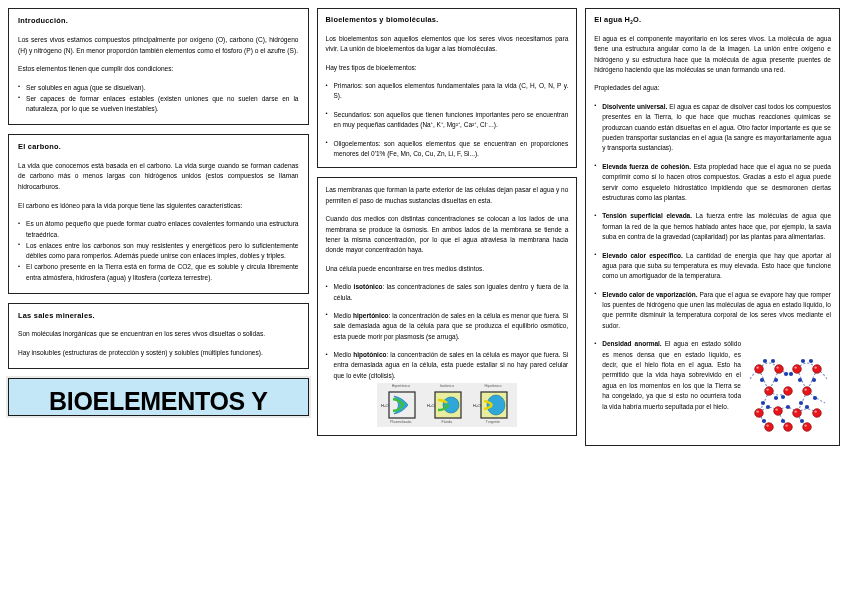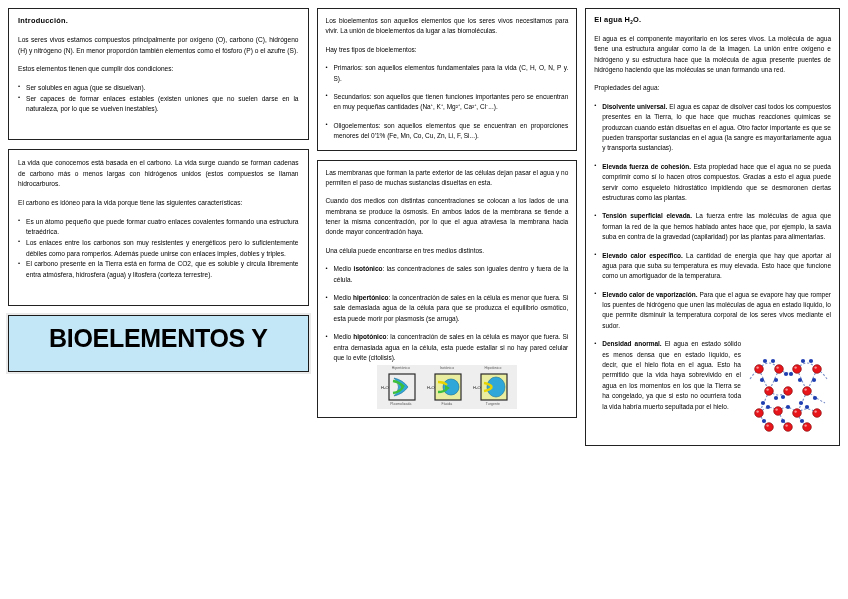--- a/index.html
+++ b/index.html
@@ -29,21 +29,21 @@
     flex-direction: column;
     gap: 9px;
   }
   .col-left   { width: 302px; }
   .col-mid    { width: 262px; }
   .col-right  { width: 256px; }
 
   .panel {
     border: 1px solid #222;
     box-sizing: border-box;
-    padding: 8px 9px 24px 9px;
+    padding: 8px 9px 9px 9px;
     background: #fff;
   }
   .panel.mid  { padding: 7px 8px 8px 8px; }
   .panel.right{ padding: 7px 8px 8px 8px; }
 
   .panel h2 {
     margin: 0 0 9px 0;
     font-size: 7.4px;
     font-weight: bold;
     letter-spacing: .25px;
@@ -86,21 +86,21 @@
   }
   b, .b { font-weight: bold; }
   sub { font-size: 4.6px; vertical-align: sub; line-height: 0; }
 
   
   .title-banner {
     position: relative;
     background: #c3e7f7;
     border: 1.5px solid #1a1a1a;
     box-sizing: border-box;
-    padding: 9px 6px 19px 6px;
+    padding: 9px 6px 0 6px;
     text-align: center;
     box-shadow: 0 0 0 2px rgba(140,140,140,0.18);
   }
   .title-banner .line {
     font-size: 25px;
     font-weight: bold;
     line-height: 1.08;
     letter-spacing: -0.3px;
     color: #000;
     white-space: nowrap;
@@ -148,39 +148,46 @@
       <h2>Introducción.</h2>
       <p>Los seres vivos estamos compuestos principalmente por oxígeno (O), carbono (C), hidrógeno (H) y nitrógeno (N). En menor proporción también elementos como el fósforo (P) o el azufre (S).</p>
       <p>Estos elementos tienen que cumplir dos condiciones:</p>
       <ul class="bullets">
         <li>Ser solubles en agua (que se disuelvan).</li>
         <li>Ser capaces de formar enlaces estables (existen uniones que no suelen darse en la naturaleza, por lo que se vuelven inestables).</li>
       </ul>
     </div>
 
     <div class="panel">
+      <h2>El carbono.</h2>
       <p>La vida que conocemos está basada en el carbono. La vida surge cuando se forman cadenas de carbono más o menos largas con hidrógenos unidos (estos compuestos se llaman hidrocarburos.</p>
       <p>El carbono es idóneo para la vida porque tiene las siguientes características:</p>
       <ul class="bullets">
         <li>Es un átomo pequeño que puede formar cuatro enlaces covalentes formando una estructura tetraédrica.</li>
         <li>Los enlaces entre los carbonos son muy resistentes y energéticos pero lo suficientemente débiles como para romperlos. Además puede unirse con enlaces imples, dobles y triples.</li>
         <li>El carbono presente en la Tierra está en forma de CO2, que es soluble y circula libremente entra atmósfera, hidrosfera (agua) y litosfera (corteza terrestre).</li>
       </ul>
     </div>
 
+    <div class="panel">
+      <h2>Las sales minerales.</h2>
+      <p>Son moléculas inorgánicas que se encuentran en los seres vivos disueltas o solidas.</p>
+      <p>Hay insolubles (estructuras de protección y sostén) y solubles (múltiples funciones).</p>
+    </div>
 
     <div class="title-banner">
       <div class="line">BIOELEMENTOS Y</div>
     </div>
 
   </div>
 
   <div class="column col-mid">
 
     <div class="panel mid">
+      <h2>Bioelementos y biomoléculas.</h2>
       <p>Los bioelementos son aquellos elementos que los seres vivos necesitamos para vivir. La unión de bioelementos da lugar a las biomoléculas.</p>
       <p>Hay tres tipos de bioelementos:</p>
       <ul class="bullets spaced">
         <li><span>Primarios:</span><span> son aquellos elementos fundamentales para la vida (C, H, O, N, P y. S).</span></li>
         <li><span>Secundarios:</span><span> son aquellos que tienen funciones importantes pero se encuentran en muy pequeñas cantidades (Na⁺, K⁺, Mg²⁺, Ca²⁺, Cl⁻...).</span></li>
         <li><span>Oligoelementos:</span><span> son aquellos elementos que se encuentran en proporciones menores del 0'1% (Fe, Mn, Co, Cu, Zn, Li, F, Si...).</span></li>
       </ul>
     </div>
 
     <div class="panel mid">

